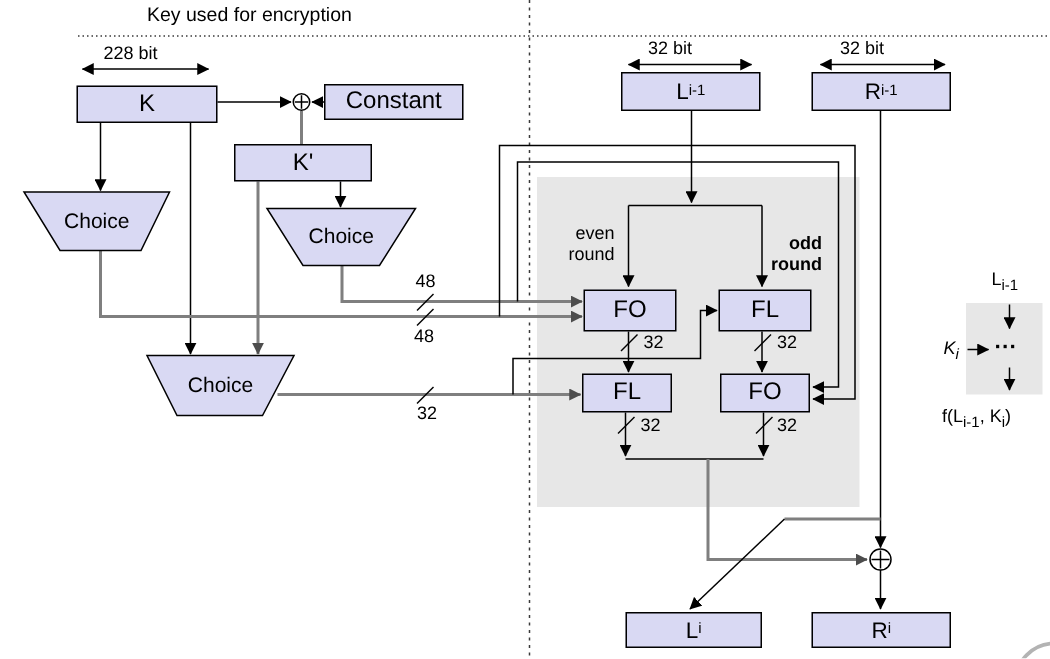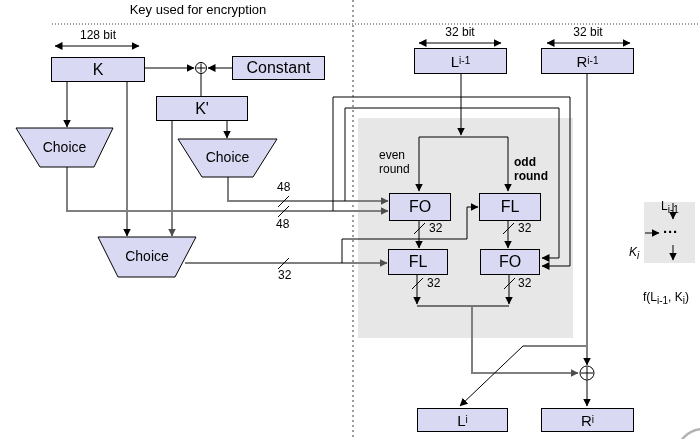--- a/index.html
+++ b/index.html
@@ -7,25 +7,25 @@
     position:relative;width:700px;height:439px;overflow:hidden;background:#ffffff;
     font-family:"Liberation Sans","DejaVu Sans",sans-serif;color:#000;
   }
   #wires{position:absolute;left:0;top:0;width:700px;height:439px;}
   .box{
     position:absolute;background:#d9d9f3;border:1px solid #000;
     display:flex;align-items:center;justify-content:center;
     font-size:16px;line-height:1;box-sizing:border-box;
   }
   .box sub, .lbl sub{font-size:10px;line-height:1;}
-  .lbl{position:absolute;font-size:12px;line-height:1.15;white-space:nowrap;}
-  .lbl.center{text-align:center;}
+  .lbl{position:absolute;font-size:12px;line-height:1.15;white-space:nowrap;text-align:right;}
+  .lbl.center{text-align:left;}
   .title{font-size:13px;}
   .choice-lbl{position:absolute;font-size:14px;text-align:center;}
-  .mini{font-size:12px;margin-top:20px;}
+  .mini{font-size:12px;}
 </style>
 </head>
 <body>
 
 <div id="stage">
 
   <svg id="wires" viewBox="0 0 700 439" xmlns="http://www.w3.org/2000/svg">
     <defs>
       <marker id="ab" markerUnits="userSpaceOnUse" markerWidth="8" markerHeight="8" refX="7.5" refY="4" orient="auto-start-reverse">
         <path d="M0,0 L8,4 L0,8 z" fill="#000"></path>
@@ -103,28 +103,28 @@
 
     <line x1="673" y1="203" x2="673" y2="219" stroke="#000" marker-end="url(#ab)"></line>
     <line x1="645" y1="233" x2="659" y2="233" stroke="#000" marker-end="url(#ab)"></line>
     <line x1="673" y1="245" x2="673" y2="260" stroke="#000" marker-end="url(#ab)"></line>
 
     <circle cx="703" cy="455" r="26" fill="none" stroke="#b3b3b3" stroke-width="2.5"></circle>
   </svg>
 
   <div class="lbl title center" style="left:98px;top:3px;width:200px;">Key used for encryption</div>
 
-  <div class="lbl center" style="left:69px;top:29px;width:58px;">128 bit</div>
+  <div class="lbl center" style="left:69px;top:29px;width:58px;">228 bit</div>
   <div class="lbl center" style="left:432px;top:26px;width:56px;">32 bit</div>
   <div class="lbl center" style="left:560px;top:26px;width:56px;">32 bit</div>
 
   <div class="box" style="left:51px;top:57px;width:94px;height:25px;">
     <span>K</span>
   </div>
-  <div class="box" style="left:232px;top:56px;width:93px;height:24px;">
+  <div class="box" style="left:216px;top:56px;width:93px;height:24px;">
     <span>Constant</span>
   </div>
   <div class="box" style="left:156px;top:96px;width:92px;height:25px;">
     <span>K'</span>
   </div>
 
   <div class="choice-lbl" style="left:16px;top:139px;width:97px;">Choice</div>
   <div class="choice-lbl" style="left:178px;top:149px;width:99px;">Choice</div>
   <div class="choice-lbl" style="left:98px;top:248px;width:98px;">Choice</div>
 

